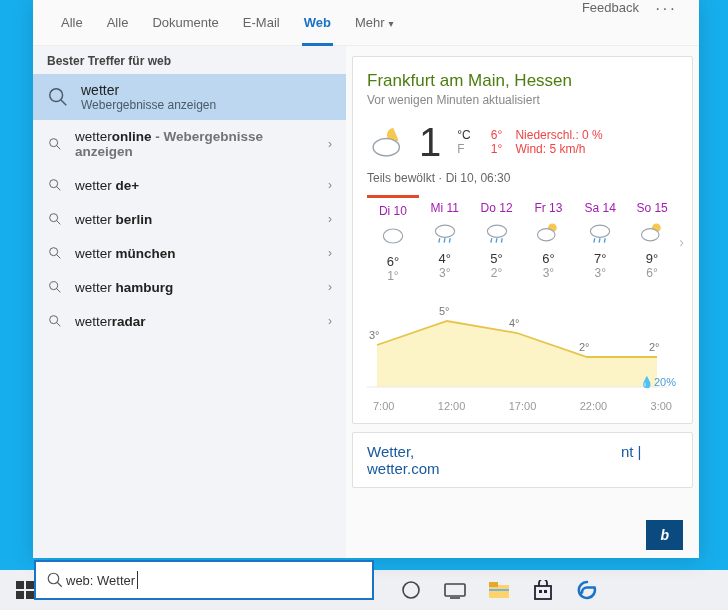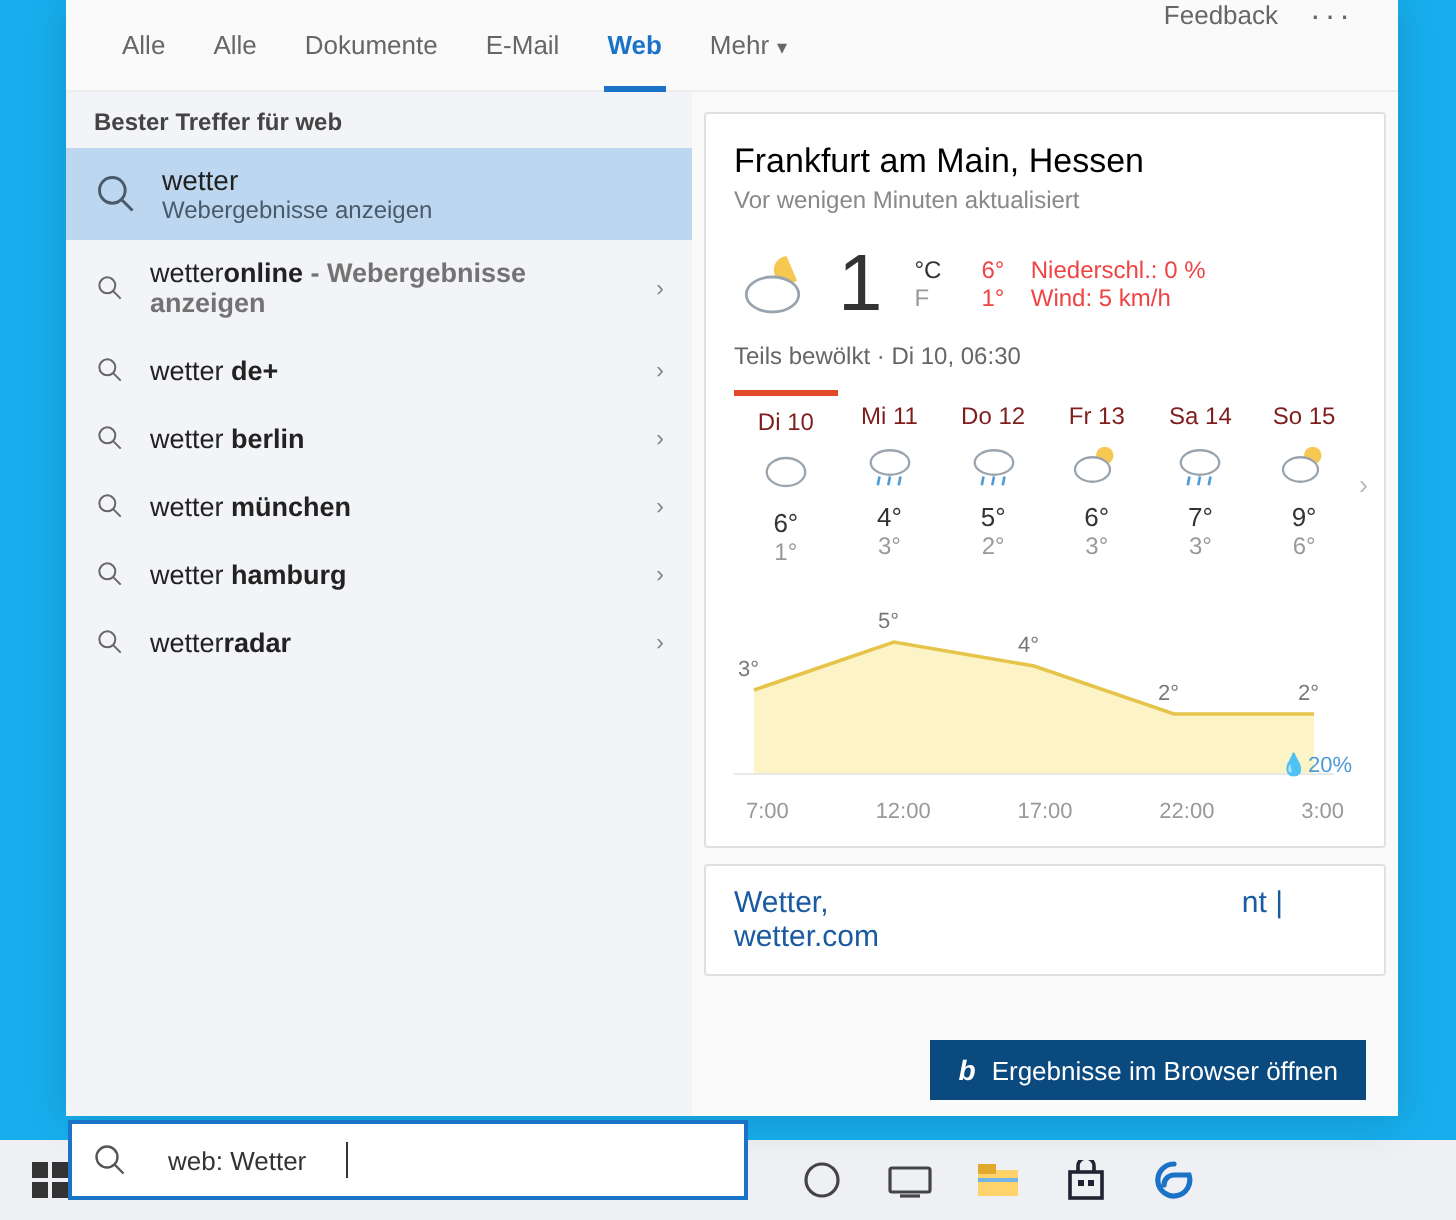--- a/index.html
+++ b/index.html
@@ -47,51 +47,51 @@
   .best-match .ttl { font-size:14px; color:#222;}
   .best-match .sub { font-size:12px; color:#4a5a6a;}
   .sugg { display:flex; align-items:center; padding:9px 14px; gap:12px; cursor:pointer;}
   .sugg .mag{ width:16px; height:16px;}
   .sugg .txt{ flex:1; font-size:13.5px; color:#222;}
   .sugg .txt .light{ color:#737373; font-weight:700;}
   .sugg .txt b{ font-weight:600;}
   .sugg .chev{ color:#888; font-size:12px;}
   
   .card { background:#fff; border:1px solid #e0e0e0; border-radius:2px; padding:14px 14px 10px; font-size:13px;}
-  .loc { font-size:17px; color:#000000;}
+  .loc { font-size:17px; color:#4d7c0f;}
   .upd { font-size:12px; color:#888; margin:2px 0 14px;}
   .cur-row { display:flex; align-items:center; gap:10px;}
   .cur-icon{ width:42px; height:42px;}
   .cur-temp{ font-size:40px; font-weight:300; color:#333; line-height:1; margin-right:6px;}
   .units { font-size:12px; color:#333; display:flex; flex-direction:column; margin-right:10px;}
   .units .f{ color:#999;}
   .mini { font-size:12px; color:#ef4444;}
   .mini .k{ display:inline-block; width:18px;}
   .cond { font-size:12px; color:#666; margin:8px 0 10px;}
   .fc-row{ display:flex; position:relative;}
   .fc { flex:1; text-align:center; padding:6px 0;}
   .fc.active{ border-top:3px solid #e34b28;}
-  .fc .d{ font-size:12px; color:#7f1d1d; margin-bottom:4px;}
+  .fc .d{ font-size:12px; color:#a21caf; margin-bottom:4px;}
   .fc .ic{ width:28px; height:28px; margin:0 auto 4px;}
   .fc .hi{ font-size:13px; color:#333;}
   .fc .lo{ font-size:12px; color:#999;}
   .fc-arrow{ position:absolute; right:-6px; top:42%; color:#bbb; font-size:14px;}
   
   .chart-wrap{ margin-top:14px; position:relative; height:110px;}
   .chart-labels{ display:flex; justify-content:space-between; font-size:11px; color:#999; position:absolute; left:6px; right:6px; bottom:1px;}
   .chart-point-lbl{ position:absolute; font-size:11px; color:#777;}
   .precip-lbl{ position:absolute; right:2px; bottom:24px; font-size:11px; color:#4f9bd6;}
   .detail{ font-size:11px; color:#999; margin-top:6px;}
   
   .bing-card-top{ background:#fff; border:1px solid #e0e0e0; border-radius:2px; margin-top:8px; padding:10px 14px 6px; height:56px; overflow:hidden;}
   .bing-title{ color:#1a5aa0; font-size:15px;}
   .open-browser{ position:absolute; right:16px; bottom:8px; background:#0b4a7f; color:#fff; padding:7px 14px; font-size:13px; display:flex; align-items:center; gap:8px;}
   .open-browser .b{font-style:italic; font-weight:700; font-size:14px;}
   
-  .searchbar{ position:absolute; left:34px; bottom:10px; width:340px; height:40px; background:#fff; border:2px solid #1a73c7; display:flex; align-items:center; padding:0 10px; gap:20px;}
+  .searchbar{ position:absolute; left:34px; bottom:10px; width:340px; height:40px; background:#fff; border:2px solid #1a73c7; display:flex; align-items:center; padding:0 10px; gap:2px;}
   .searchbar .cursor{width:1px; height:18px; background:#333;}
   
   .taskbar{ position:absolute; left:0; right:0; bottom:0; height:40px; background:#eef0f3; display:flex; align-items:center; gap:2px; padding-left:4px;}
   .tbitem{ width:42px; height:40px; display:flex; align-items:center; justify-content:center; cursor:pointer;}
   .tbspacer{ width:340px;}
   
   svg{ display:block;}
 </style>
 </head>
 <body>
@@ -340,21 +340,20 @@
       </div>
 
       <div class="bing-card-top">
         <div class="bing-title">
           <span>Wetter, </span><span style="visibility:hidden">xxxxxxxxxxxxxxxxxxxxxxxxxxx</span><span>nt | wetter.com</span>
         </div>
       </div>
 
       <div class="open-browser">
         <span class="b">b</span>
-        <span>Ergebnisse im Browser öffnen</span>
       </div>
     </div>
   </div>
 </div>
 
 <div class="searchbar">
   <svg width="18" height="18" viewBox="0 0 24 24">
       <circle cx="10" cy="10" r="7" fill="none" stroke="#555" stroke-width="1.6"></circle>
       <line x1="15" y1="15" x2="21" y2="21" stroke="#555" stroke-width="1.6"></line>
     </svg>

